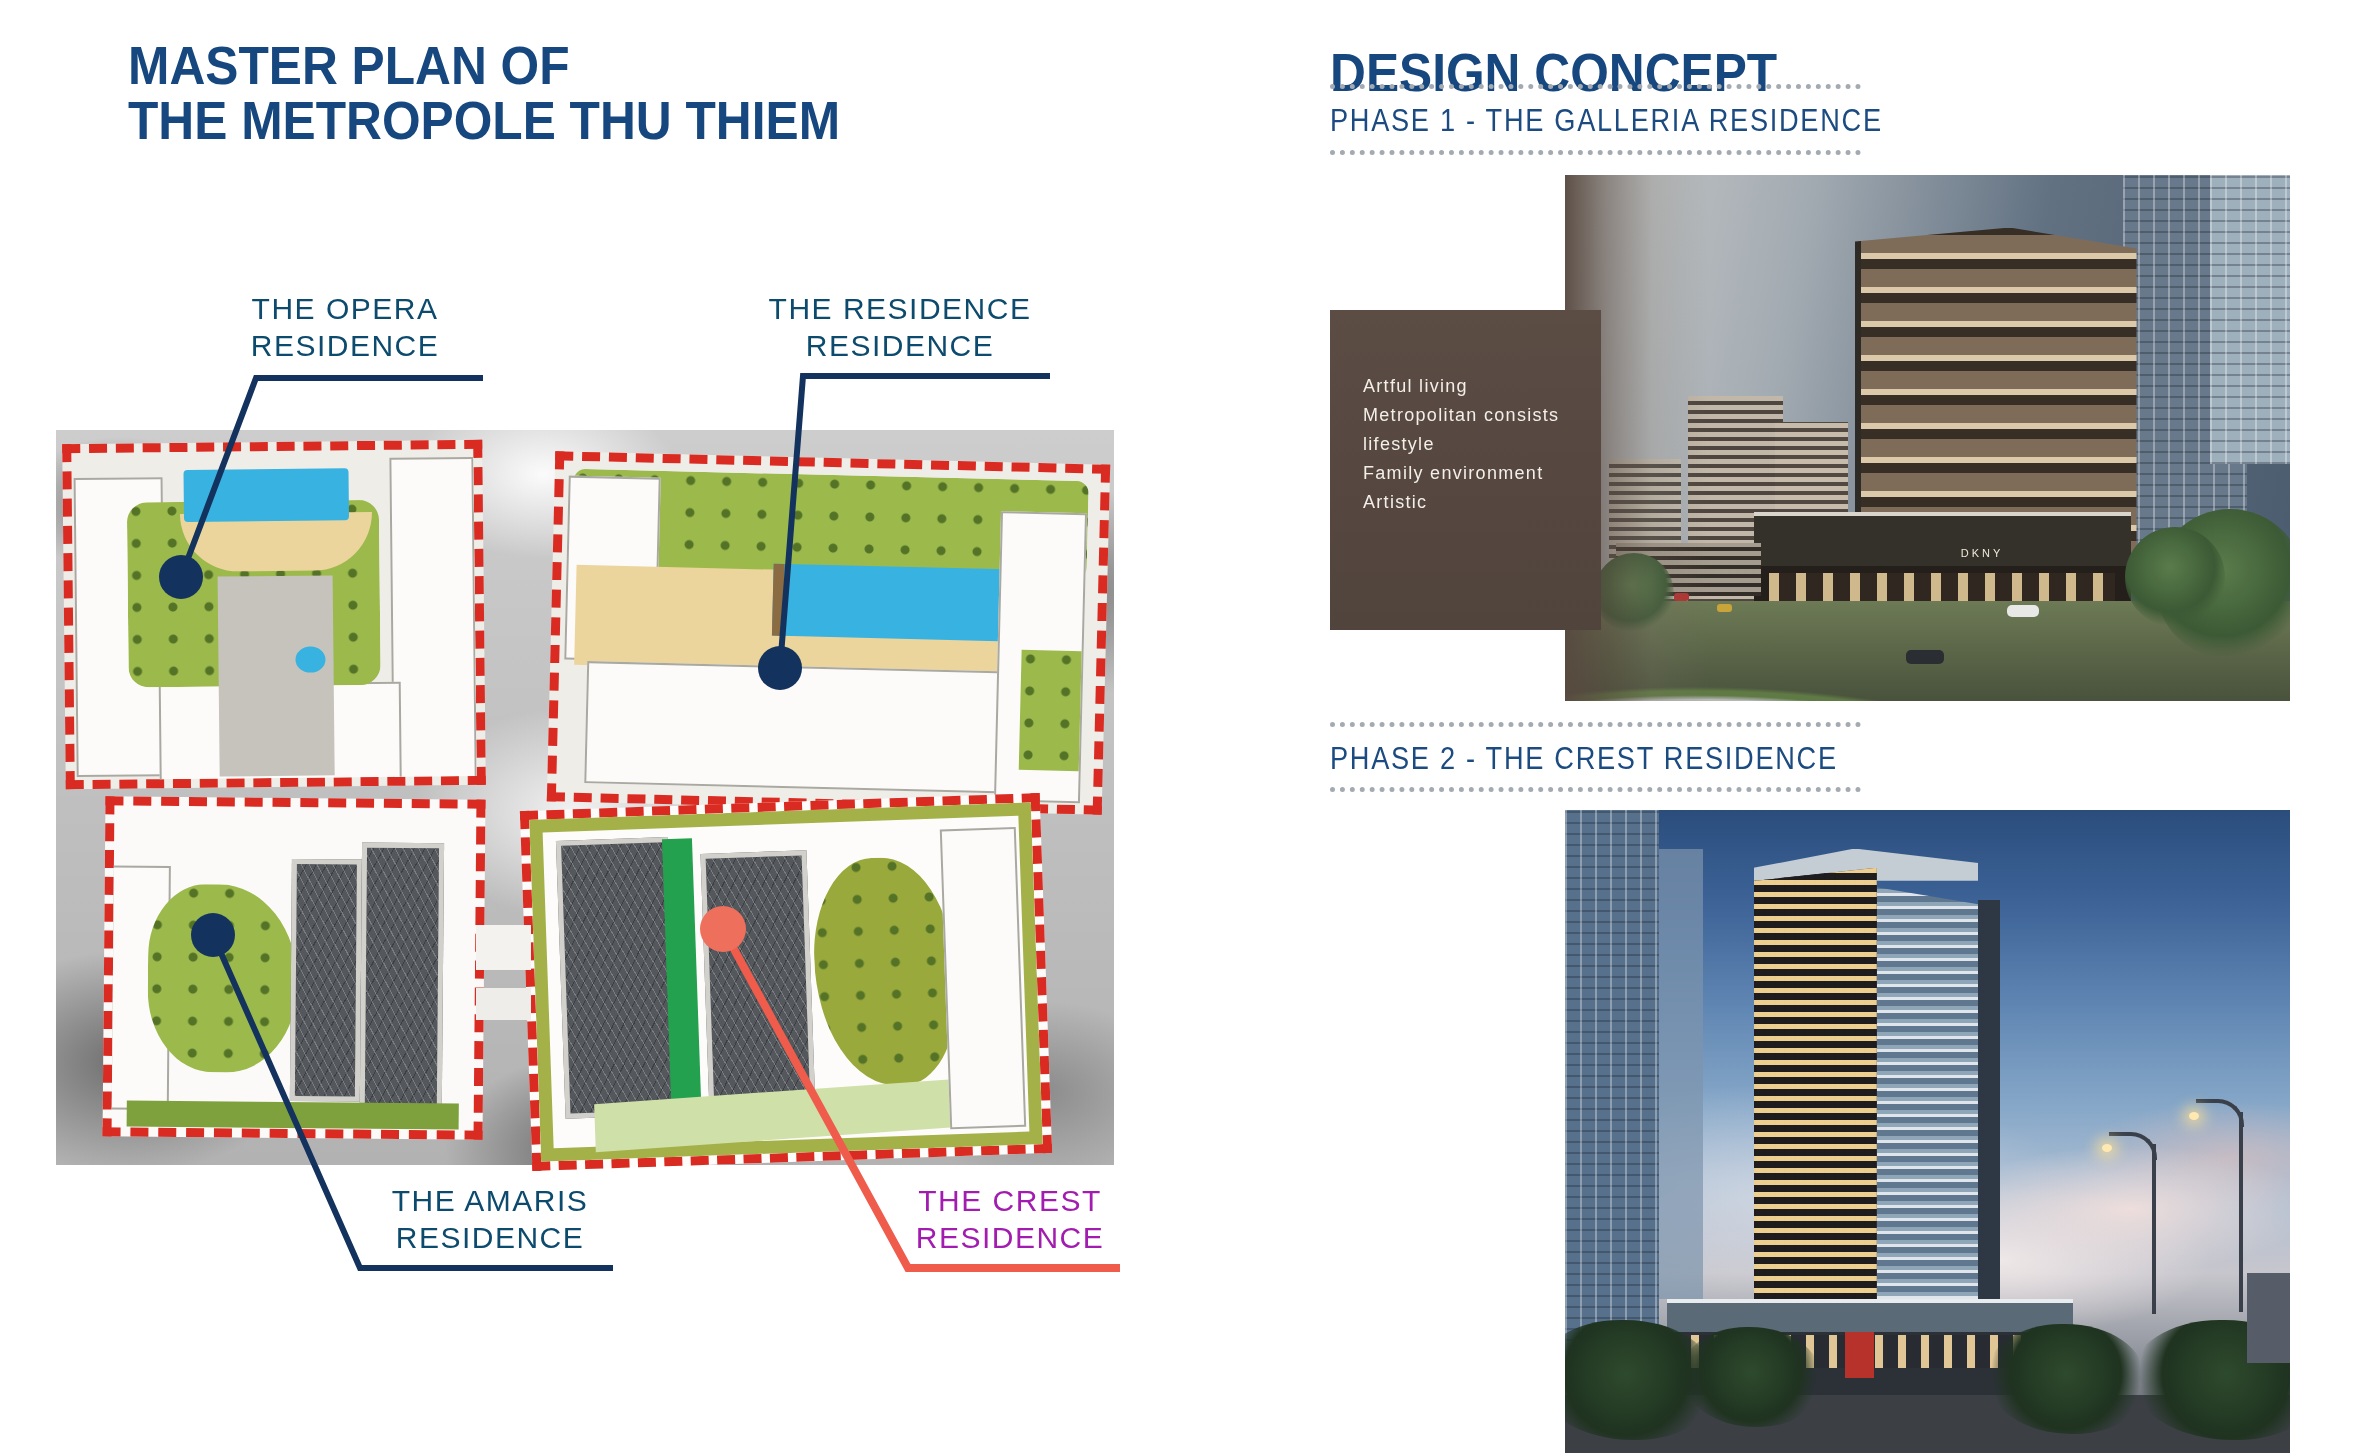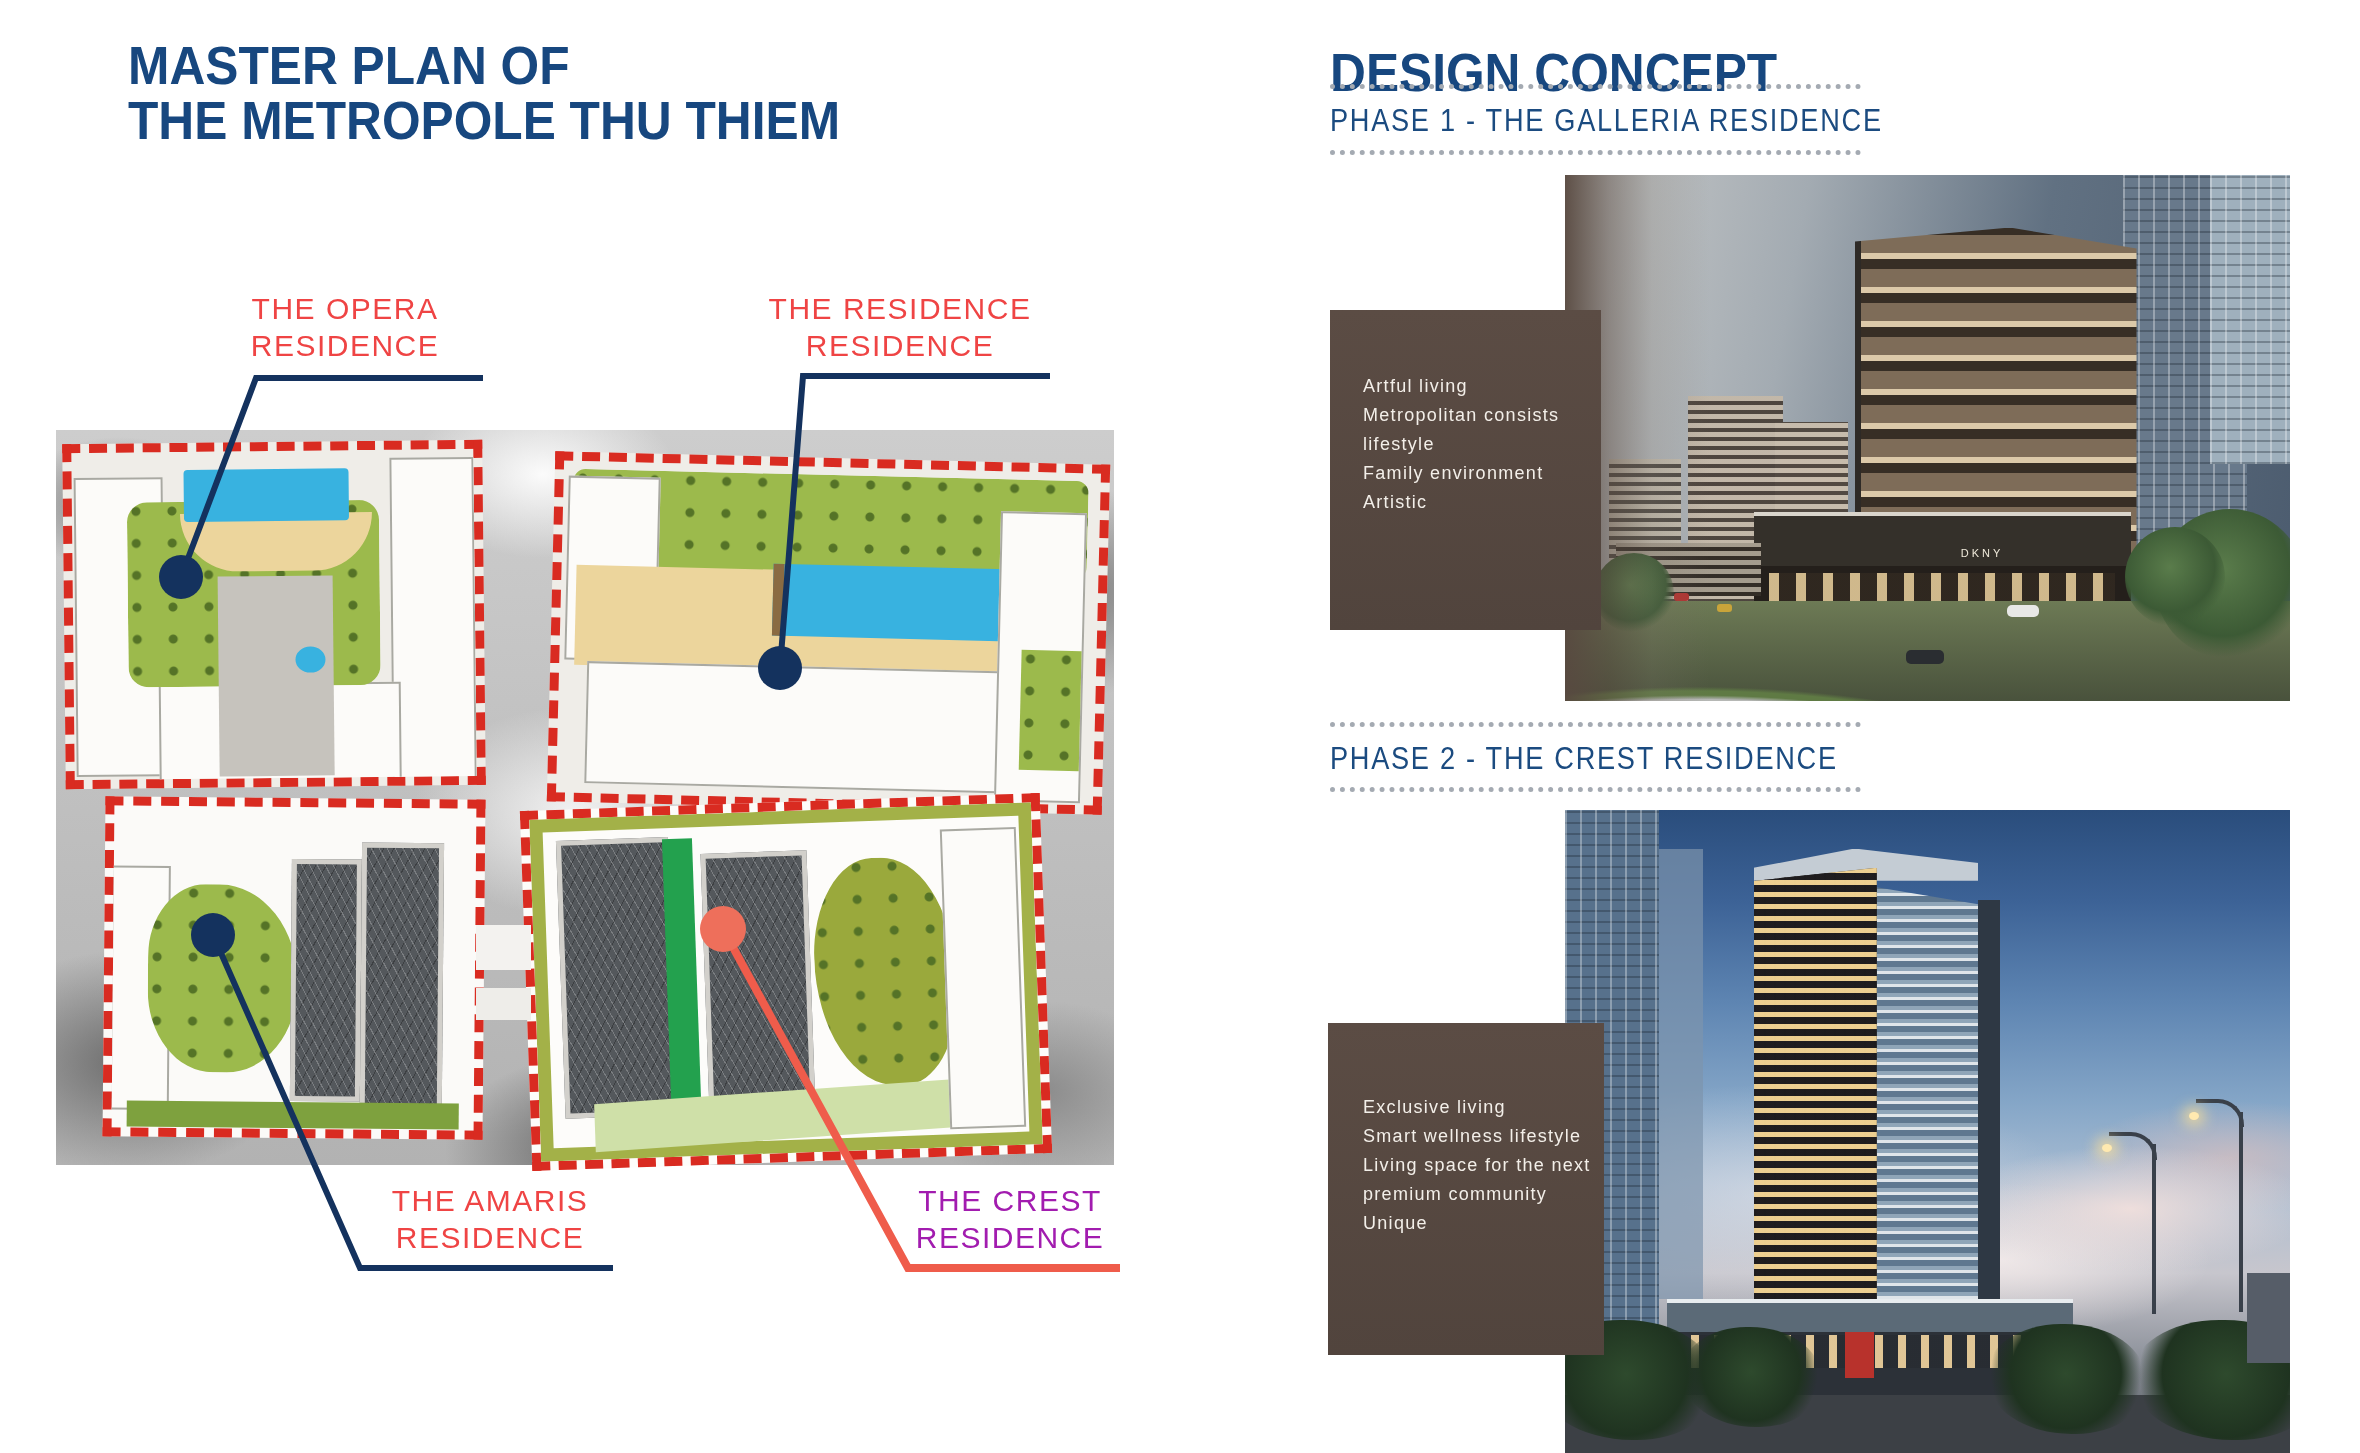--- a/index.html
+++ b/index.html
@@ -28,21 +28,21 @@
     background-image:radial-gradient(circle 5px at 9px 9px,#557327 4px,rgba(85,115,39,0) 5px);
     background-size:36px 32px;}
   .roof{position:absolute;background:#54585c;border:5px solid #d2d0cb;
     background-image:repeating-linear-gradient(62deg,rgba(255,255,255,.22) 0 1px,rgba(255,255,255,0) 1px 7px),
                      repeating-linear-gradient(-62deg,rgba(0,0,0,.28) 0 1px,rgba(0,0,0,0) 1px 9px);}
   .pool{position:absolute;background:#38b2e0;}
   .sand{position:absolute;background:#ecd59c;}
   .plaza{position:absolute;background:#c6c3bd;}
 
   .callouts{position:absolute;left:0;top:0;pointer-events:none;}
-  .map-label{position:absolute;text-align:center;color:#ef4444;font-size:30px;letter-spacing:1.5px;
+  .map-label{position:absolute;text-align:center;color:#0c4a6e;font-size:30px;letter-spacing:1.5px;
              line-height:37px;white-space:nowrap;}
   .map-label.coral{color:#a21caf;}
 
   
   .dc-title{left:1330px;top:0px;color:#17477F;font-weight:bold;font-size:54px;line-height:55px;
             transform:scaleX(.92);transform-origin:left top;white-space:nowrap;}
   .rule{left:1330px;width:531px;height:0;border-top:5px dotted #a4aab2;}
   .phase-h{left:1330px;color:#1b4b80;font-size:32px;letter-spacing:2px;transform:scaleX(.85);
            transform-origin:left top;white-space:nowrap;}
 
@@ -235,21 +235,14 @@
     <div class="darktree" style="left:78%;bottom:2%;width:190px;height:120px;"></div>
     <div class="lamp-pole" style="left:81%;top:52%;height:170px;"></div>
     <div class="lamp-arm" style="left:75%;top:50%;"></div>
     <div class="lamp-light" style="left:74%;top:52%;"></div>
     <div class="lamp-pole" style="left:93%;top:47%;height:200px;"></div>
     <div class="lamp-arm" style="left:87%;top:45%;"></div>
     <div class="lamp-light" style="left:86%;top:47%;"></div>
     <div class="abs" style="right:0;top:72%;width:6%;height:14%;background:#565d68;"></div>
   </div>
 
-  <div class="abs textbox box2">
-      <div>Exclusive living</div>
-      <div>Smart wellness lifestyle</div>
-      <div>Living space for the next</div>
-      <div>premium community</div>
-      <div>Unique</div>
-    </div>
 
 </div>
 
 </body></html>

